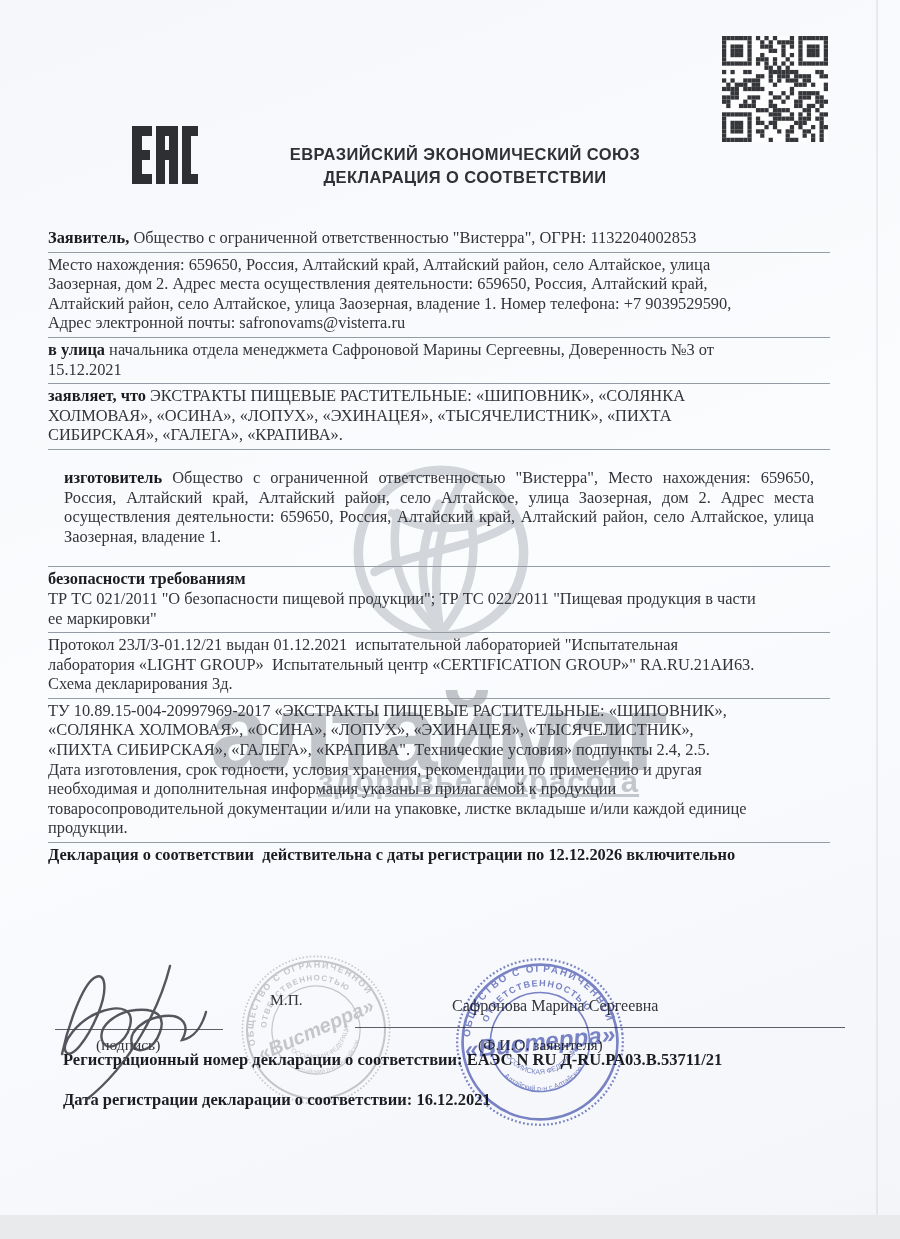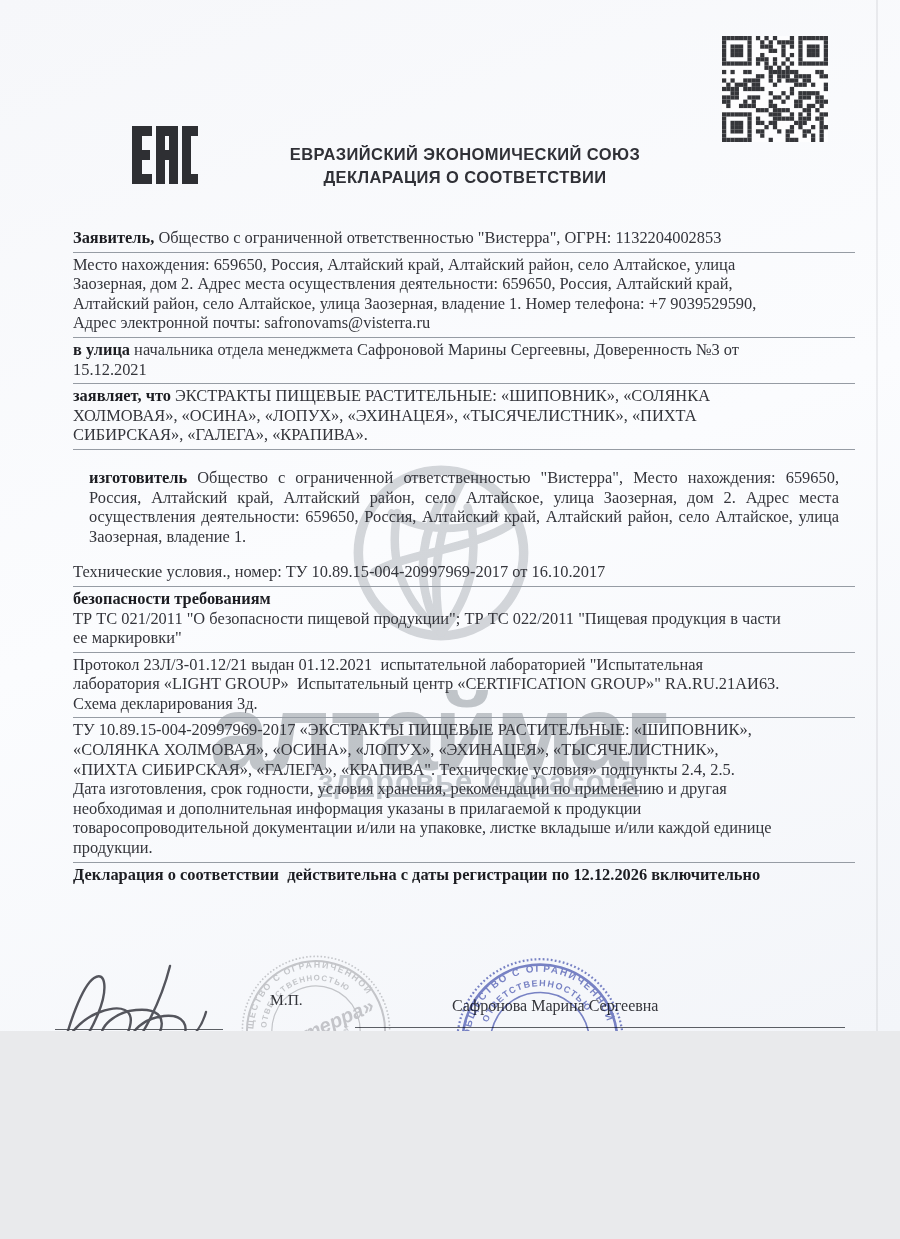--- a/index.html
+++ b/index.html
@@ -1,34 +1,34 @@
 <!DOCTYPE html>
 <html><head>
 <meta charset="utf-8">
 <style>
   html,body{margin:0;padding:0;background:#e9eaec;}
-  .page{position:relative;width:900px;height:1031px;overflow:hidden;
+  .page{position:relative;width:900px;height:1215px;overflow:hidden;
         background:linear-gradient(160deg,#f6f7fa 0%,#fbfcfe 50%,#f3f5f9 100%);
         font-family:"Liberation Serif","DejaVu Serif",serif;}
   
   .title{position:absolute;left:215px;top:143px;width:500px;text-align:center;
          font-family:"Liberation Sans","DejaVu Sans",sans-serif;font-weight:700;
          font-size:16.5px;line-height:23px;letter-spacing:.4px;color:#303137;}
   .eac{position:absolute;left:132px;top:126px;}
   .qr{position:absolute;left:722px;top:36px;width:106px;height:106px;background:#fdfdfe;}
   
   .wm-leaf{position:absolute;left:346px;top:458px;opacity:.42;mix-blend-mode:multiply;}
   .wm-brand{position:absolute;left:210px;top:680px;font-family:"Liberation Sans","DejaVu Sans",sans-serif;
             font-weight:700;font-size:107px;letter-spacing:-4px;color:#8c9298;opacity:.5;
             mix-blend-mode:multiply;line-height:1;}
   .wm-tag{position:absolute;left:318px;top:766px;font-family:"Liberation Sans","DejaVu Sans",sans-serif;
           font-weight:700;font-size:31px;letter-spacing:1px;color:#a9afb5;opacity:.65;
           mix-blend-mode:multiply;line-height:1;text-decoration:underline;}
   
-  .doc{position:absolute;left:73px;top:226px;width:782px;font-size:16.4px;line-height:19.6px;
+  .doc{position:absolute;left:48px;top:226px;width:782px;font-size:16.4px;line-height:19.6px;
        color:#34353b;z-index:2;}
   .sec{border-bottom:1px solid #969ca4;padding:2px 0 4px;}
   .sec.nob{border-bottom:none;}
   .lbl{font-weight:700;color:#1c1d22;}
   .head{font-weight:700;color:#1c1d22;}
   .pre{white-space:pre;}
   .just{text-align:justify;margin:16px;}
   p{margin:0;}
   
   .sigline{position:absolute;height:1px;background:#5b5e64;z-index:2;}
@@ -406,21 +406,20 @@
 
     <div class="sec pre"><span class="lbl">в улица</span><span> начальника отдела менеджмета Сафроновой Марины Сергеевны, Доверенность №3 от
 15.12.2021</span></div>
 
     <div class="sec pre"><span class="lbl">заявляет, что</span><span> ЭКСТРАКТЫ ПИЩЕВЫЕ РАСТИТЕЛЬНЫЕ: «ШИПОВНИК», «СОЛЯНКА
 ХОЛМОВАЯ», «ОСИНА», «ЛОПУХ», «ЭХИНАЦЕЯ», «ТЫСЯЧЕЛИСТНИК», «ПИХТА
 СИБИРСКАЯ», «ГАЛЕГА», «КРАПИВА».</span></div>
 
     <div class="sec">
       <p class="just"><span class="lbl">изготовитель</span><span> Общество с ограниченной ответственностью "Вистерра", Место нахождения: 659650, Россия, Алтайский край, Алтайский район, село Алтайское, улица Заозерная, дом 2. Адрес места осуществления деятельности: 659650, Россия, Алтайский край, Алтайский район, село Алтайское, улица Заозерная, владение 1.</span></p>
-      <p class="pre">Технические условия., номер: ТУ 10.89.15-004-20997969-2017 от 16.10.2017</p>
     </div>
 
     <div class="sec">
       <div class="head">безопасности требованиям</div>
       <div class="pre">ТР ТС 021/2011 "О безопасности пищевой продукции"; ТР ТС 022/2011 "Пищевая продукция в части
 ее маркировки"</div>
     </div>
 
     <div class="sec">
       <div class="pre">Протокол 23Л/З-01.12/21 выдан 01.12.2021  испытательной лабораторией "Испытательная

